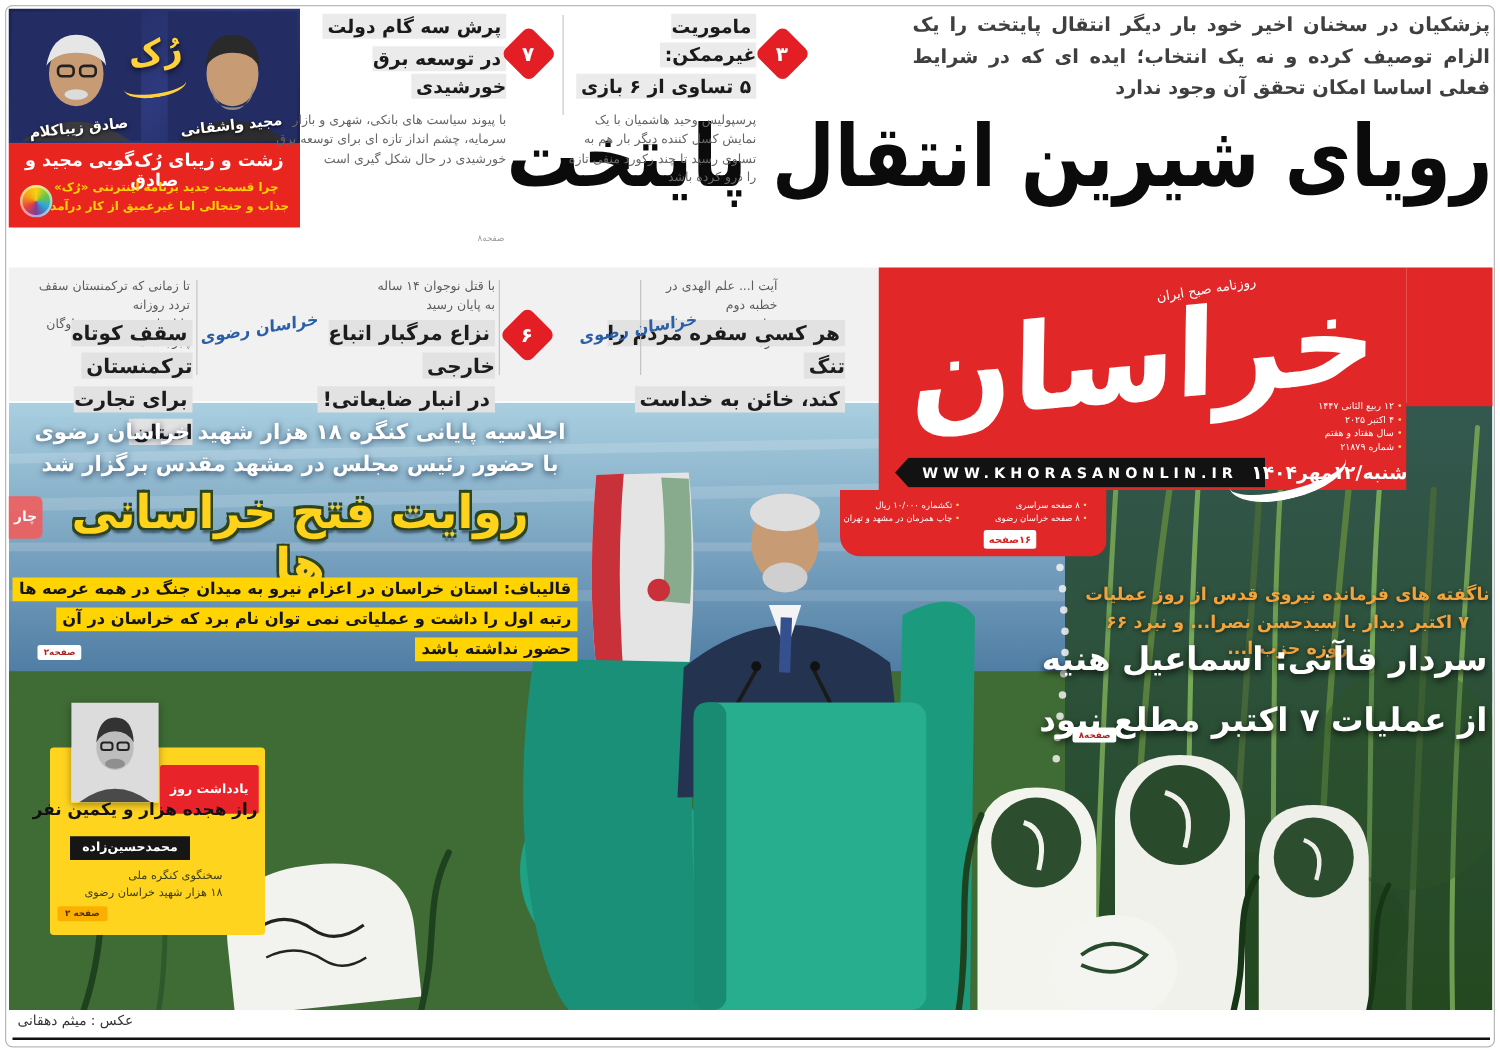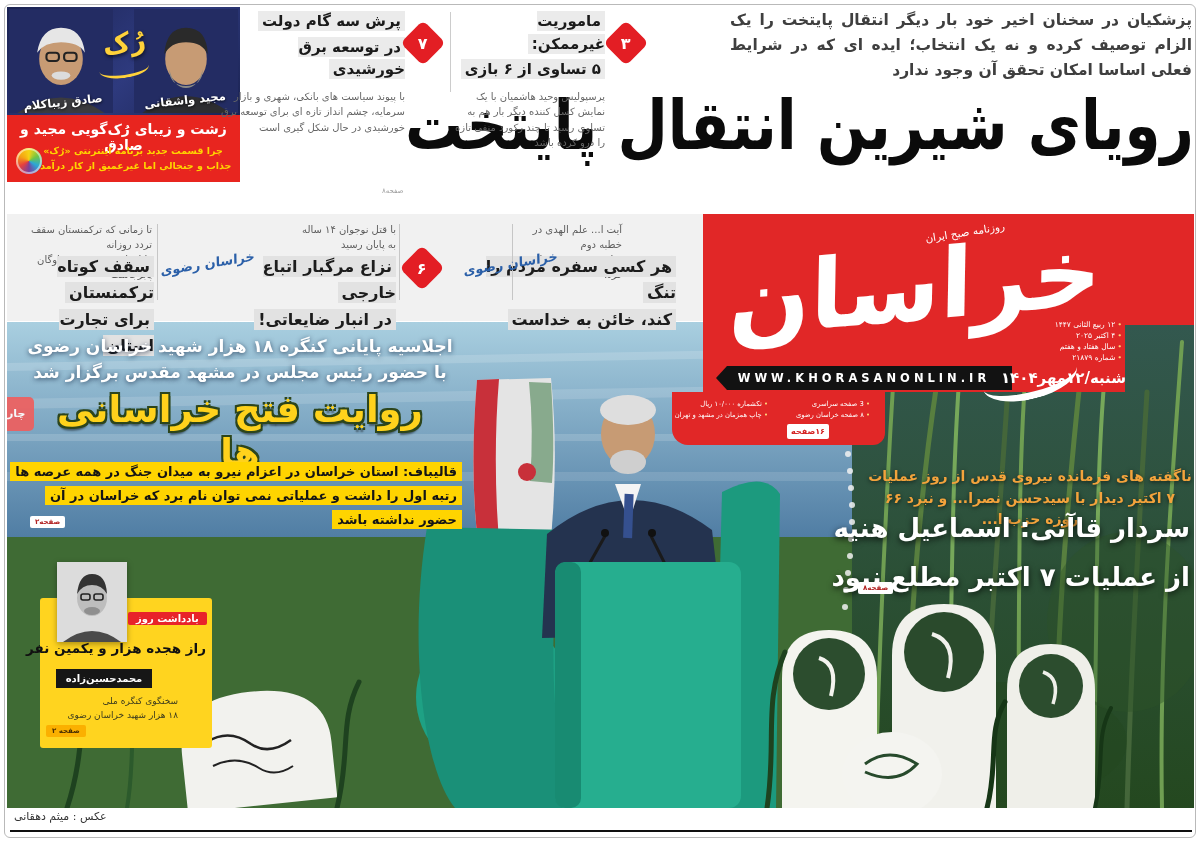--- a/index.html
+++ b/index.html
@@ -49,27 +49,27 @@
   .info-col div{font-size:6.8px;color:#fff;line-height:1.6;text-align:right;white-space:nowrap;}
   .info-col div::before{content:"• ";color:#ffd97a;}
   .pages-box{left:787px;top:424px;width:42px;height:15px;background:#fff;border-radius:2px;color:#d42222;font-weight:bold;font-size:8px;text-align:center;line-height:15px;z-index:6;}
   
   .ph-kicker{color:#fff;font-weight:bold;font-size:17px;text-align:center;text-shadow:0 1px 5px rgba(0,20,50,.7);z-index:8;}
   .ph-headline{left:38px;top:388px;width:404px;text-align:center;font-size:37px;font-weight:900;color:#ffd21c;z-index:8;
     text-shadow:2px 2px 0 #2c451c,-2px 2px 0 #2c451c,2px -2px 0 #2c451c,-2px -2px 0 #2c451c,0 4px 2px rgba(0,0,0,.45);}
   .quote{left:14px;top:460px;width:448px;font-size:13px;font-weight:bold;line-height:1.85;text-align:right;z-index:8;}
   .qhl{background:#ffd400;color:#151515;padding:2px 5px;-webkit-box-decoration-break:clone;box-decoration-break:clone;}
   .white-tag{background:#fff;color:#b22222;font-size:7px;font-weight:bold;padding:2px 5px;border-radius:2px;z-index:9;white-space:nowrap;}
-  .edge-tag{left:7px;top:397px;width:27px;height:34px;background:#ee5f5f;color:#fff;font-size:11px;font-weight:bold;text-align:left;line-height:34px;border-radius:0 5px 5px 0;z-index:8;opacity:.92;}
+  .edge-tag{left:7px;top:397px;width:27px;height:34px;background:#ee5f5f;color:#fff;font-size:11px;font-weight:bold;text-align:center;line-height:34px;border-radius:0 5px 5px 0;z-index:8;opacity:.92;}
   .qaani-kicker{left:866px;top:466px;width:328px;text-align:center;color:#f3a33c;font-weight:bold;font-size:14px;line-height:1.55;z-index:8;text-shadow:0 1px 4px rgba(0,0,0,.65);}
   .qaani-h{text-align:center;color:#fff;font-weight:900;font-size:26px;z-index:8;text-shadow:0 2px 6px rgba(0,0,0,.75);white-space:nowrap;}
   
   .note-card{left:40px;top:598px;width:172px;height:150px;background:#ffd41f;border-radius:3px;z-index:8;}
   .note-photo{left:57px;top:562px;width:70px;height:80px;z-index:9;box-shadow:0 2px 6px rgba(0,0,0,.35);}
-  .note-tag{left:128px;top:612px;background:#e8232a;color:#fff;font-size:10px;font-weight:bold;padding:1px 8px;border-radius:2px;z-index:10;white-space:nowrap;}
+  .note-tag{left:128px;top:612px;background:#e8232a;color:#fff;font-size:10px;font-weight:bold;padding:14px 8px;border-radius:2px;z-index:10;white-space:nowrap;}
   .note-title{left:44px;top:640px;width:162px;text-align:right;font-size:13.5px;font-weight:900;color:#111;z-index:10;white-space:nowrap;}
   .note-author{left:56px;top:669px;width:96px;height:19px;background:#161616;color:#fff;font-size:10px;text-align:center;line-height:19px;z-index:10;white-space:nowrap;font-weight:bold;}
   .note-role{left:48px;top:695px;width:130px;text-align:right;font-size:9px;color:#3a3a1e;line-height:1.55;z-index:10;}
   .note-page{left:46px;top:725px;background:#fbb000;color:#4a2f00;font-size:7px;font-weight:bold;padding:2px 6px;border-radius:2px;z-index:10;}
   .caption{left:14px;top:810px;font-size:11px;color:#333;z-index:8;}
   .bottom-line{left:10px;top:830px;width:1182px;height:2px;background:#101010;z-index:8;}
 </style>
 </head>
 <body>
 
@@ -288,21 +288,21 @@
   <span>WWW.KHORASANONLIN.IR</span>
 </div>
 <div class="abs swoosh"></div>
 <div class="abs mast-date">شنبه/۱۲مهر۱۴۰۴</div>
 
 <div class="abs info-col" style="left:676px;top:399px;width:92px;">
   <div>تکشماره ۱۰/۰۰۰ ریال</div>
   <div>چاپ همزمان در مشهد و تهران</div>
 </div>
 <div class="abs info-col" style="left:770px;top:399px;width:100px;">
-  <div>3 صفحه سراسری</div>
+  <div>۸ صفحه سراسری</div>
   <div>۸ صفحه خراسان رضوی</div>
 </div>
 <div class="abs pages-box">۱۶صفحه</div>
 
 <div class="abs ph-kicker" style="left:20px;top:336px;width:440px;">اجلاسیه پایانی کنگره ۱۸ هزار شهید خراسان رضوی</div>
 <div class="abs ph-kicker" style="left:20px;top:362px;width:440px;">با حضور رئیس مجلس در مشهد مقدس برگزار شد</div>
 <div class="abs ph-headline">روایت فتح خراسانی ها</div>
 <div class="abs quote"><span class="qhl">قالیباف: استان خراسان در اعزام نیرو به میدان جنگ در همه عرصه ها رتبه اول را داشت و عملیاتی نمی توان نام برد که خراسان در آن حضور نداشته باشد</span></div>
 <div class="abs white-tag" style="left:30px;top:516px;">صفحه۲</div>
 <div class="abs edge-tag">چار</div>

